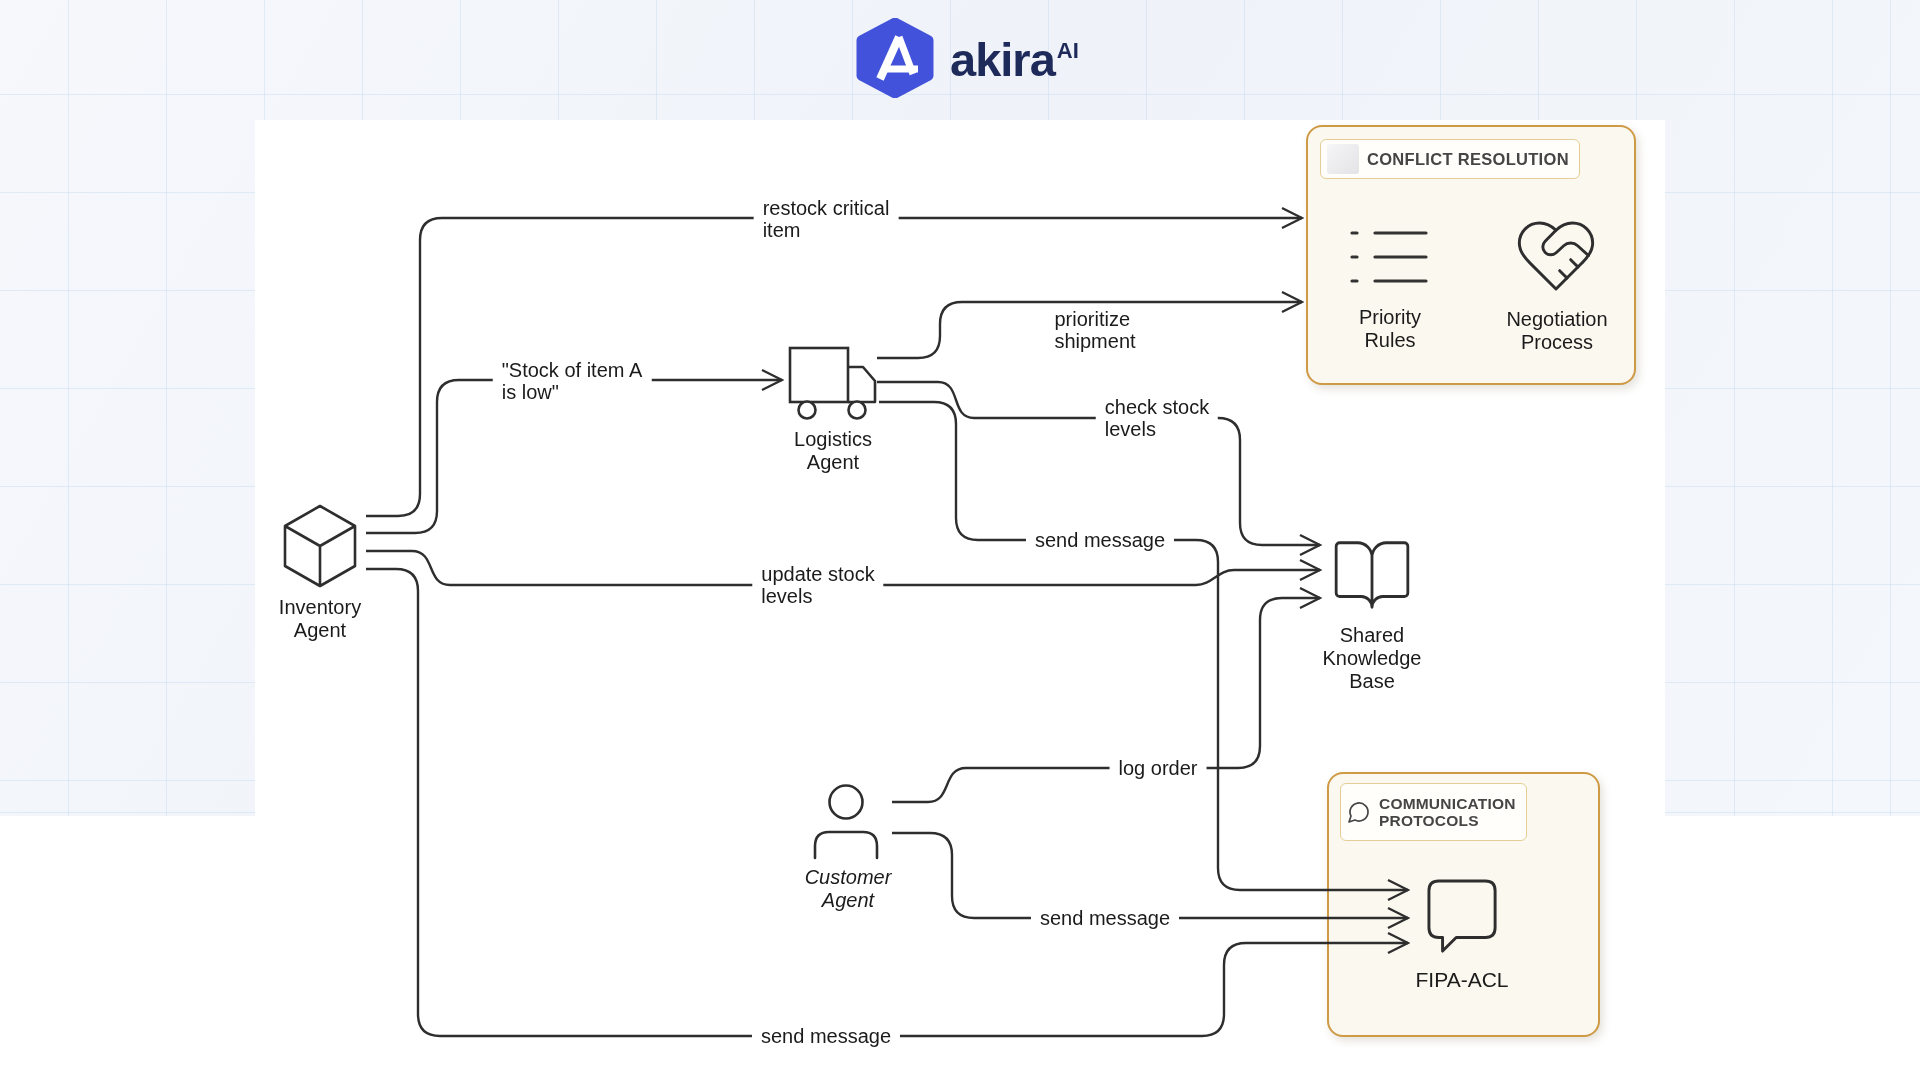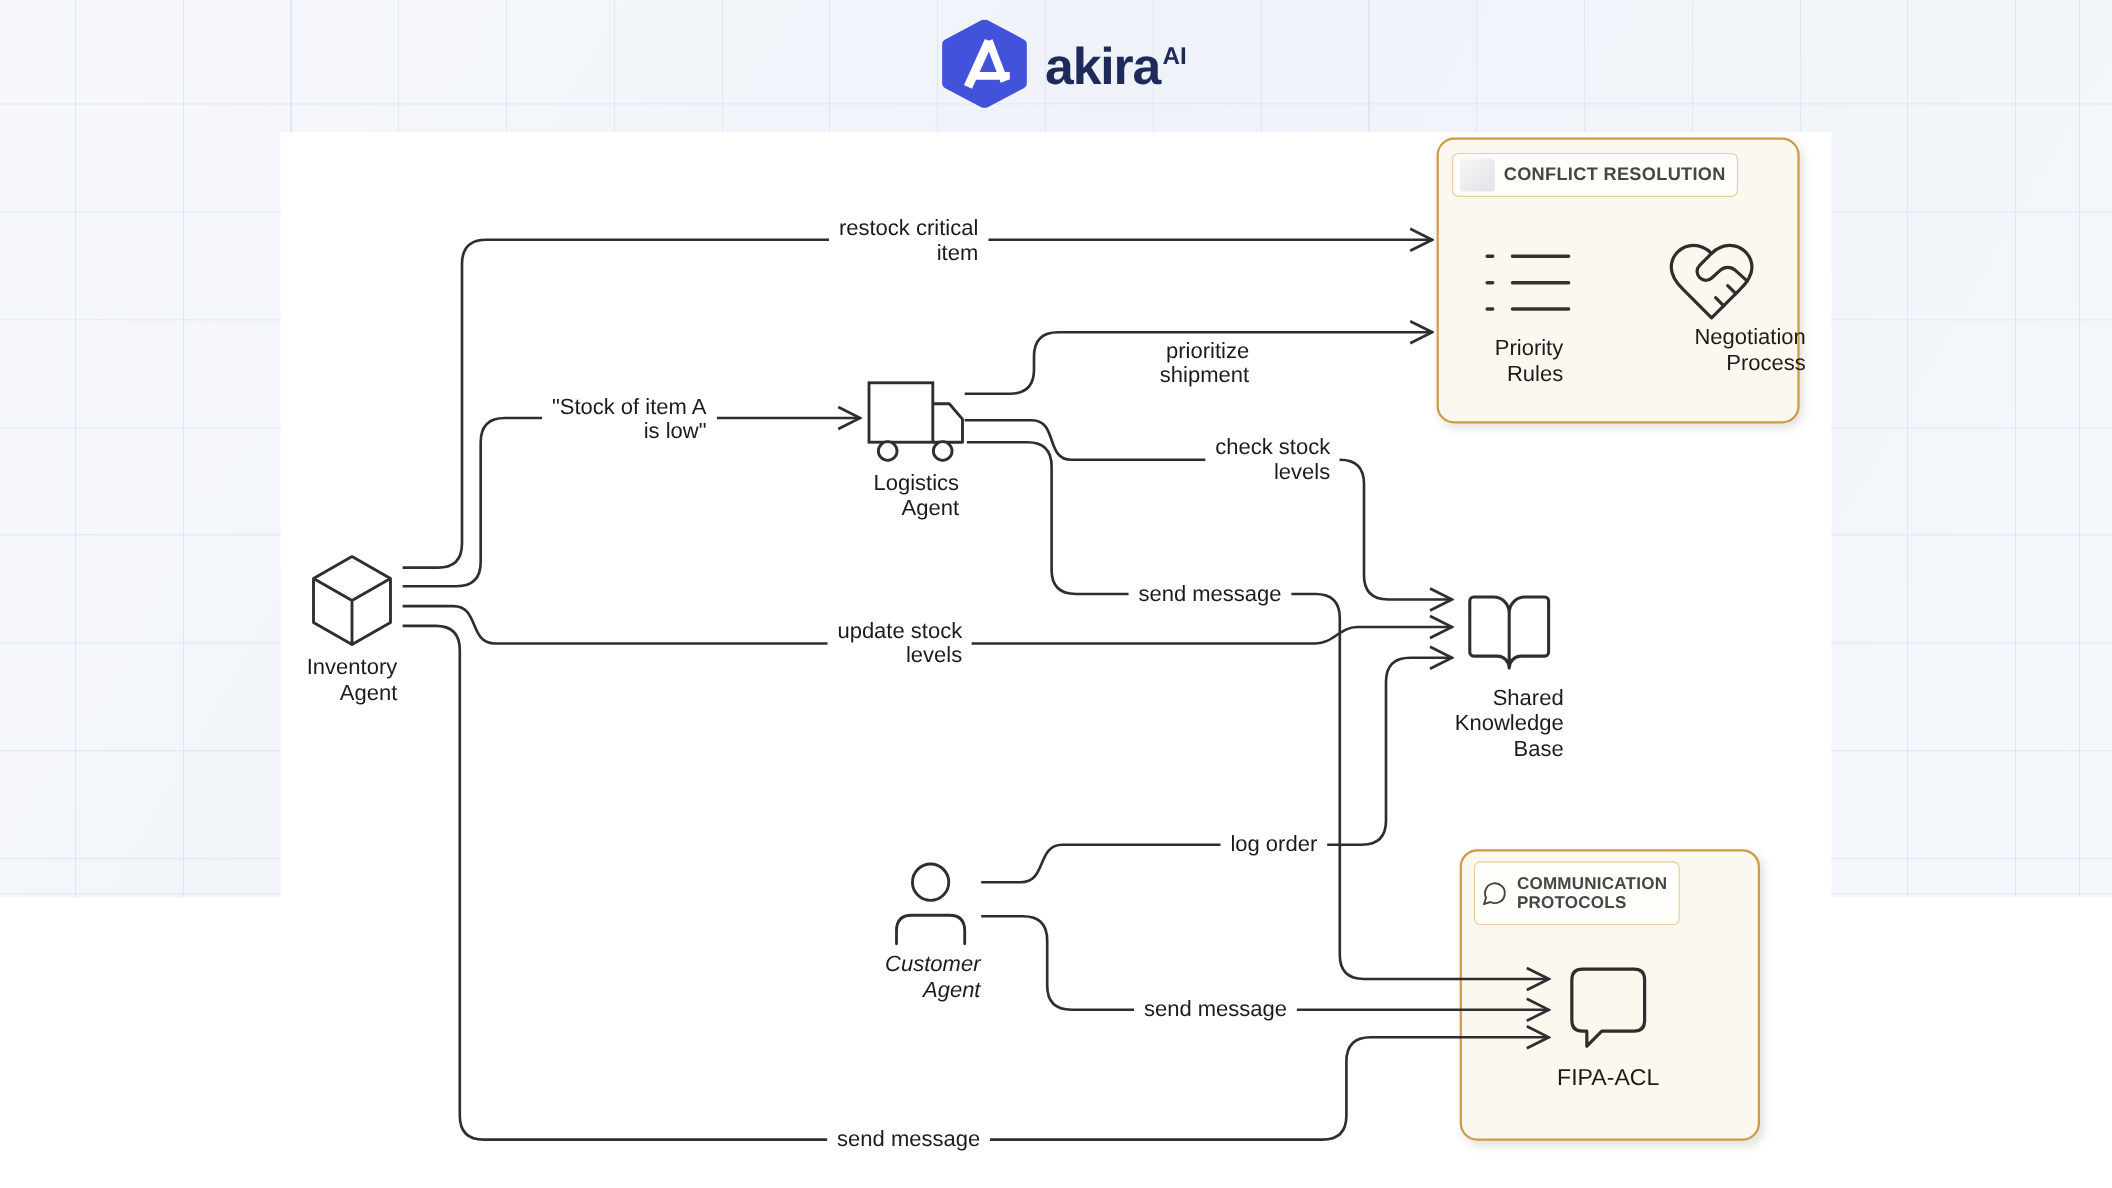--- a/index.html
+++ b/index.html
@@ -46,26 +46,26 @@
   }
   #conflict-chip { left:1320px; top:139px; height:40px; font-size:16.5px; letter-spacing:.3px; }
   #comm-chip { left:1340px; top:783px; height:58px; font-size:15.5px; line-height:17px; letter-spacing:.2px; }
   .chip-ghost-icon { width:32px; height:30px; border-radius:3px;
     background:linear-gradient(135deg,#f6f6f7,#e3e3e7); }
   .chip-text { white-space:pre-line; }
 
   
   .edge-label {
     position:absolute; z-index:4; transform:translate(-50%,-50%);
-    background:#ffffff; padding:1px 9px; text-align:right;
+    background:#ffffff; padding:1px 9px; text-align:left;
     font-size:20px; line-height:22px; color:#1b1b1b; white-space:pre-line;
   }
   .node-label {
     position:absolute; z-index:4; transform:translateX(-50%);
-    text-align:right; font-size:20px; line-height:23px; color:#1b1b1b; white-space:pre-line;
+    text-align:center; font-size:20px; line-height:23px; color:#1b1b1b; white-space:pre-line;
   }
   .icon-abs { position:absolute; z-index:5; }
   .fipa-label { font-size:21px; }
 </style>
 </head>
 <body>
 
 <div id="stage">
 
   <div id="canvas"></div>
@@ -154,21 +154,21 @@
 Agent</div>
   <div class="node-label" style="left:833px; top:428px;">Logistics
 Agent</div>
   <div class="node-label" style="left:848px; top:866px;font-style:italic;">Customer
 Agent</div>
   <div class="node-label" style="left:1372px; top:624px;">Shared
 Knowledge
 Base</div>
   <div class="node-label" style="left:1390px; top:306px;">Priority
 Rules</div>
-  <div class="node-label" style="left:1557px; top:296px;margin-left:34px;">Negotiation
+  <div class="node-label" style="left:1557px; top:308px;">Negotiation
 Process</div>
   <div class="node-label fipa-label" style="left:1462px; top:968px;">FIPA-ACL</div>
 
   <div class="edge-label" style="left:826px; top:219px;">restock critical
 item</div>
   <div class="edge-label" style="left:1095px; top:302px;margin-top:28px;">prioritize
 shipment</div>
   <div class="edge-label" style="left:572px; top:381px;">"Stock of item A
 is low"</div>
   <div class="edge-label" style="left:1157px; top:418px;">check stock

